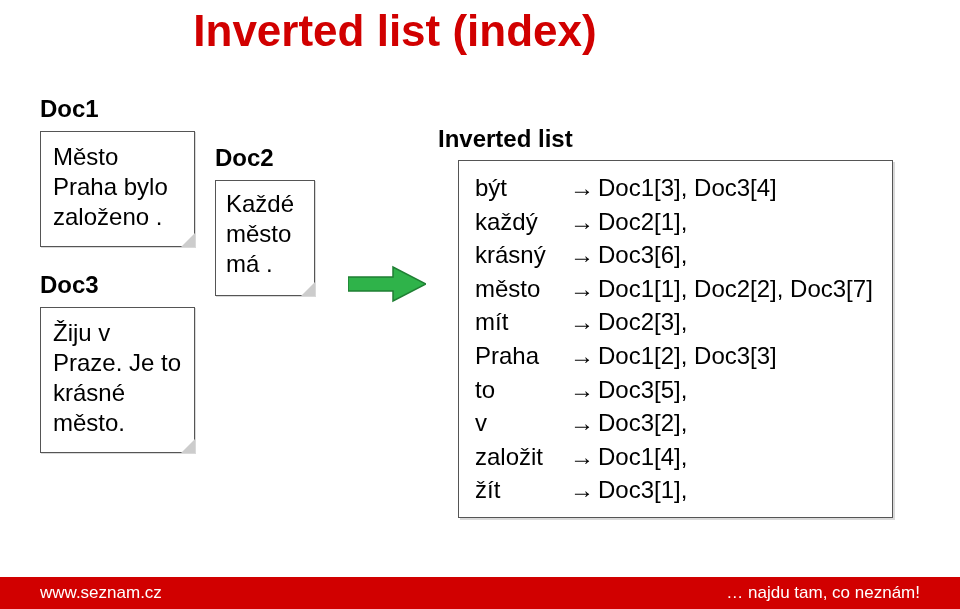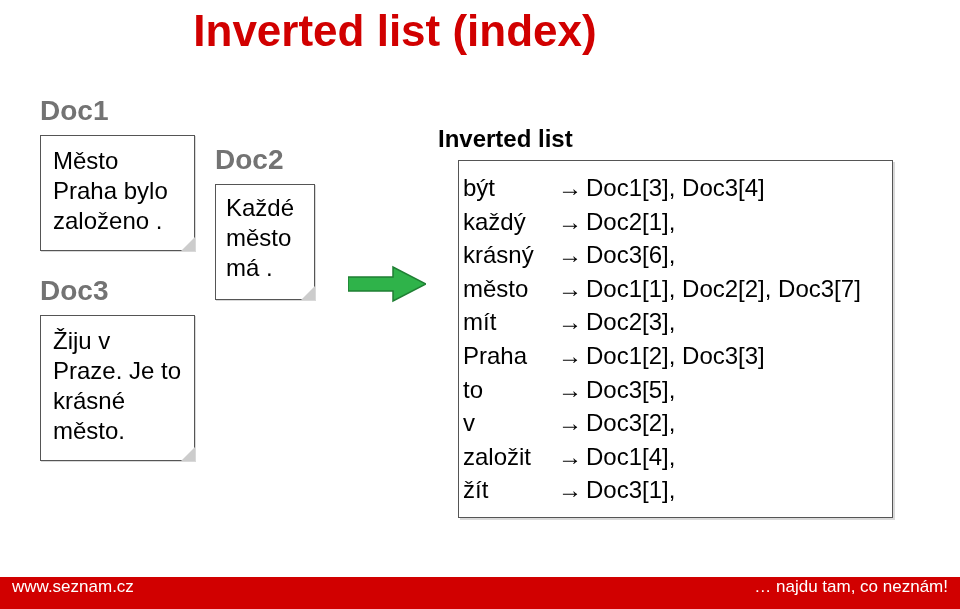--- a/index.html
+++ b/index.html
@@ -25,23 +25,23 @@
   }
 
   
   .left-col {
     position: absolute;
     top: 95px;
     left: 40px;
     width: 155px;
   }
   .doc-label {
-    font-size: 28px;
+    font-size: 24px;
     font-weight: bold;
-    color: #737373;
+    color: #000000;
     margin-bottom: 8px;
   }
   .doc-box {
     border: 1.5px solid #555;
     background: #fff;
     padding: 10px 12px 14px 12px;
     font-size: 24px;
     line-height: 1.25;
     color: #000;
     position: relative;
@@ -90,21 +90,21 @@
     font-weight: bold;
     color: #000;
   }
   .inv-box {
     position: absolute;
     top: 160px;
     left: 458px;
     width: 435px;
     border: 1.5px solid #555;
     background: #fff;
-    padding: 10px 4px;
+    padding: 10px 16px;
     box-shadow: 2px 2px 0 rgba(0,0,0,0.15);
   }
   .inv-row {
     display: flex;
     font-size: 24px;
     line-height: 1.4;
     color: #000;
   }
   .inv-term {
     width: 95px;
@@ -124,21 +124,22 @@
     position: absolute;
     left: 0;
     bottom: 0;
     width: 960px;
     height: 32px;
     background: #d10000;
     color: #fff;
     font-size: 17px;
     display: flex;
     justify-content: space-between;
-    padding: 0 12px;
+    align-items: center;
+    padding: 0 40px;
   }
 </style>
 </head>
 <body>
 
 <div class="title">Inverted list (index)</div>
 
 <div class="left-col">
   <div class="doc-label">Doc1</div>
   <div class="doc-box">

